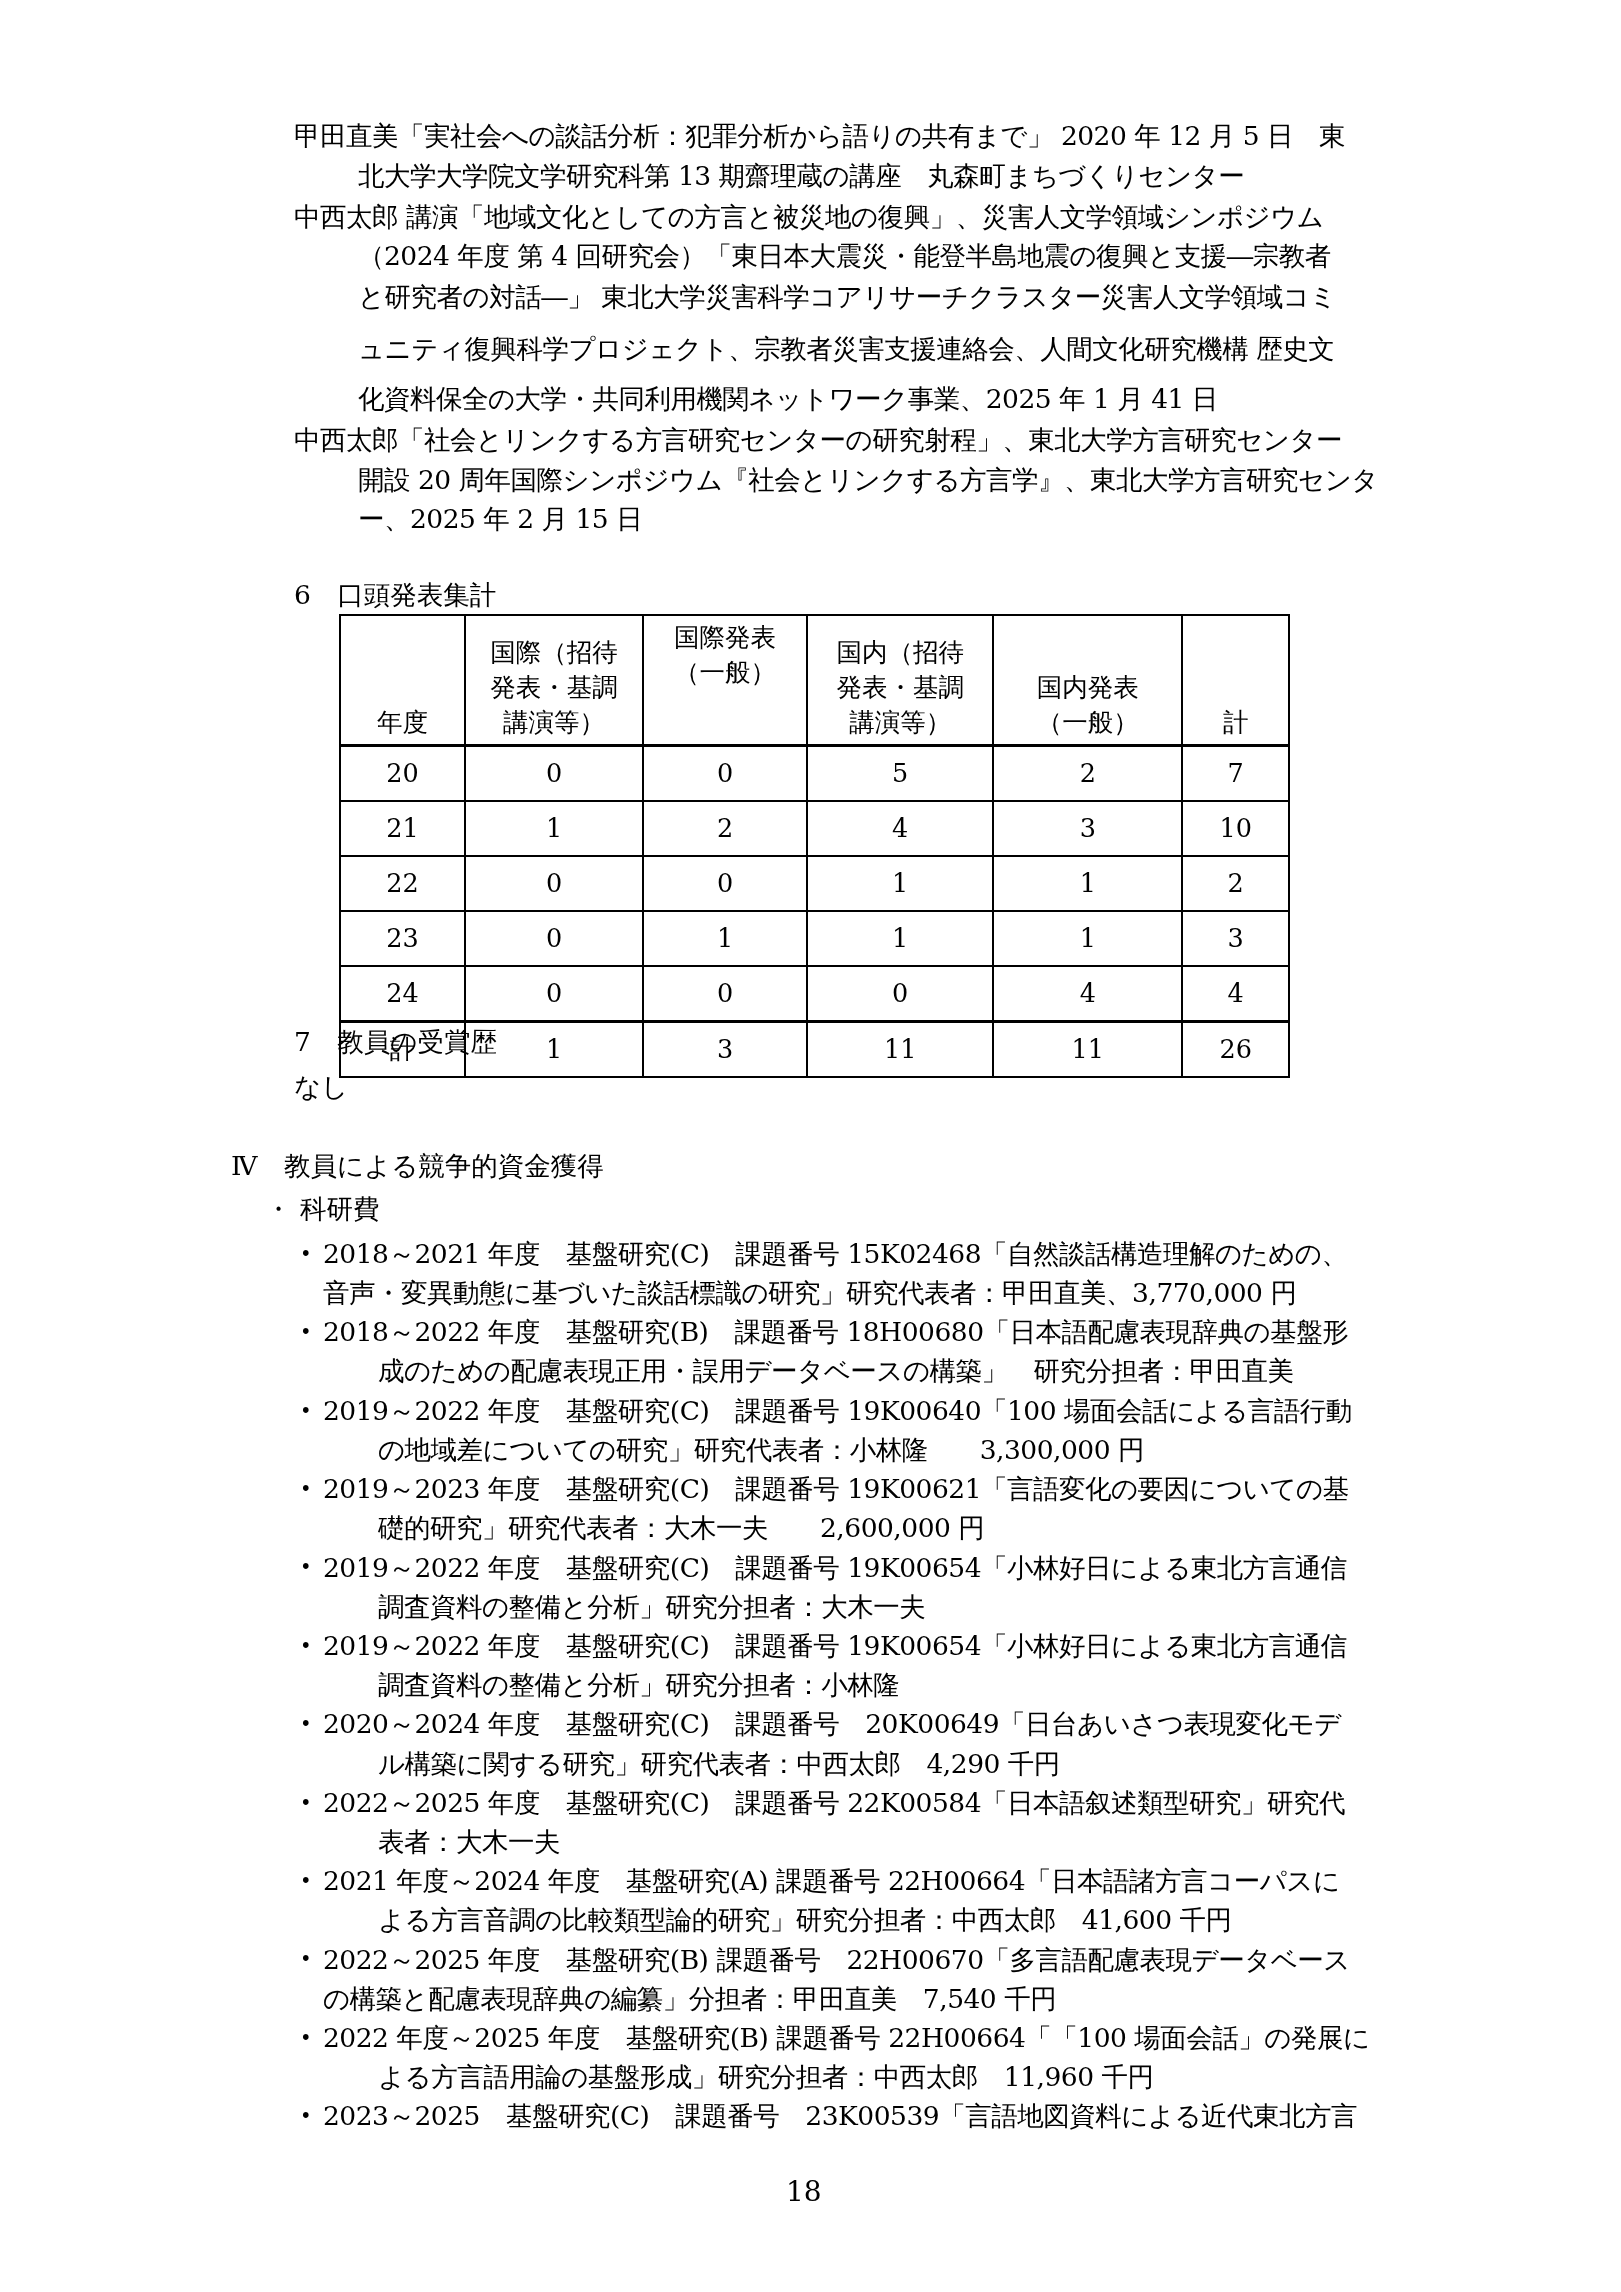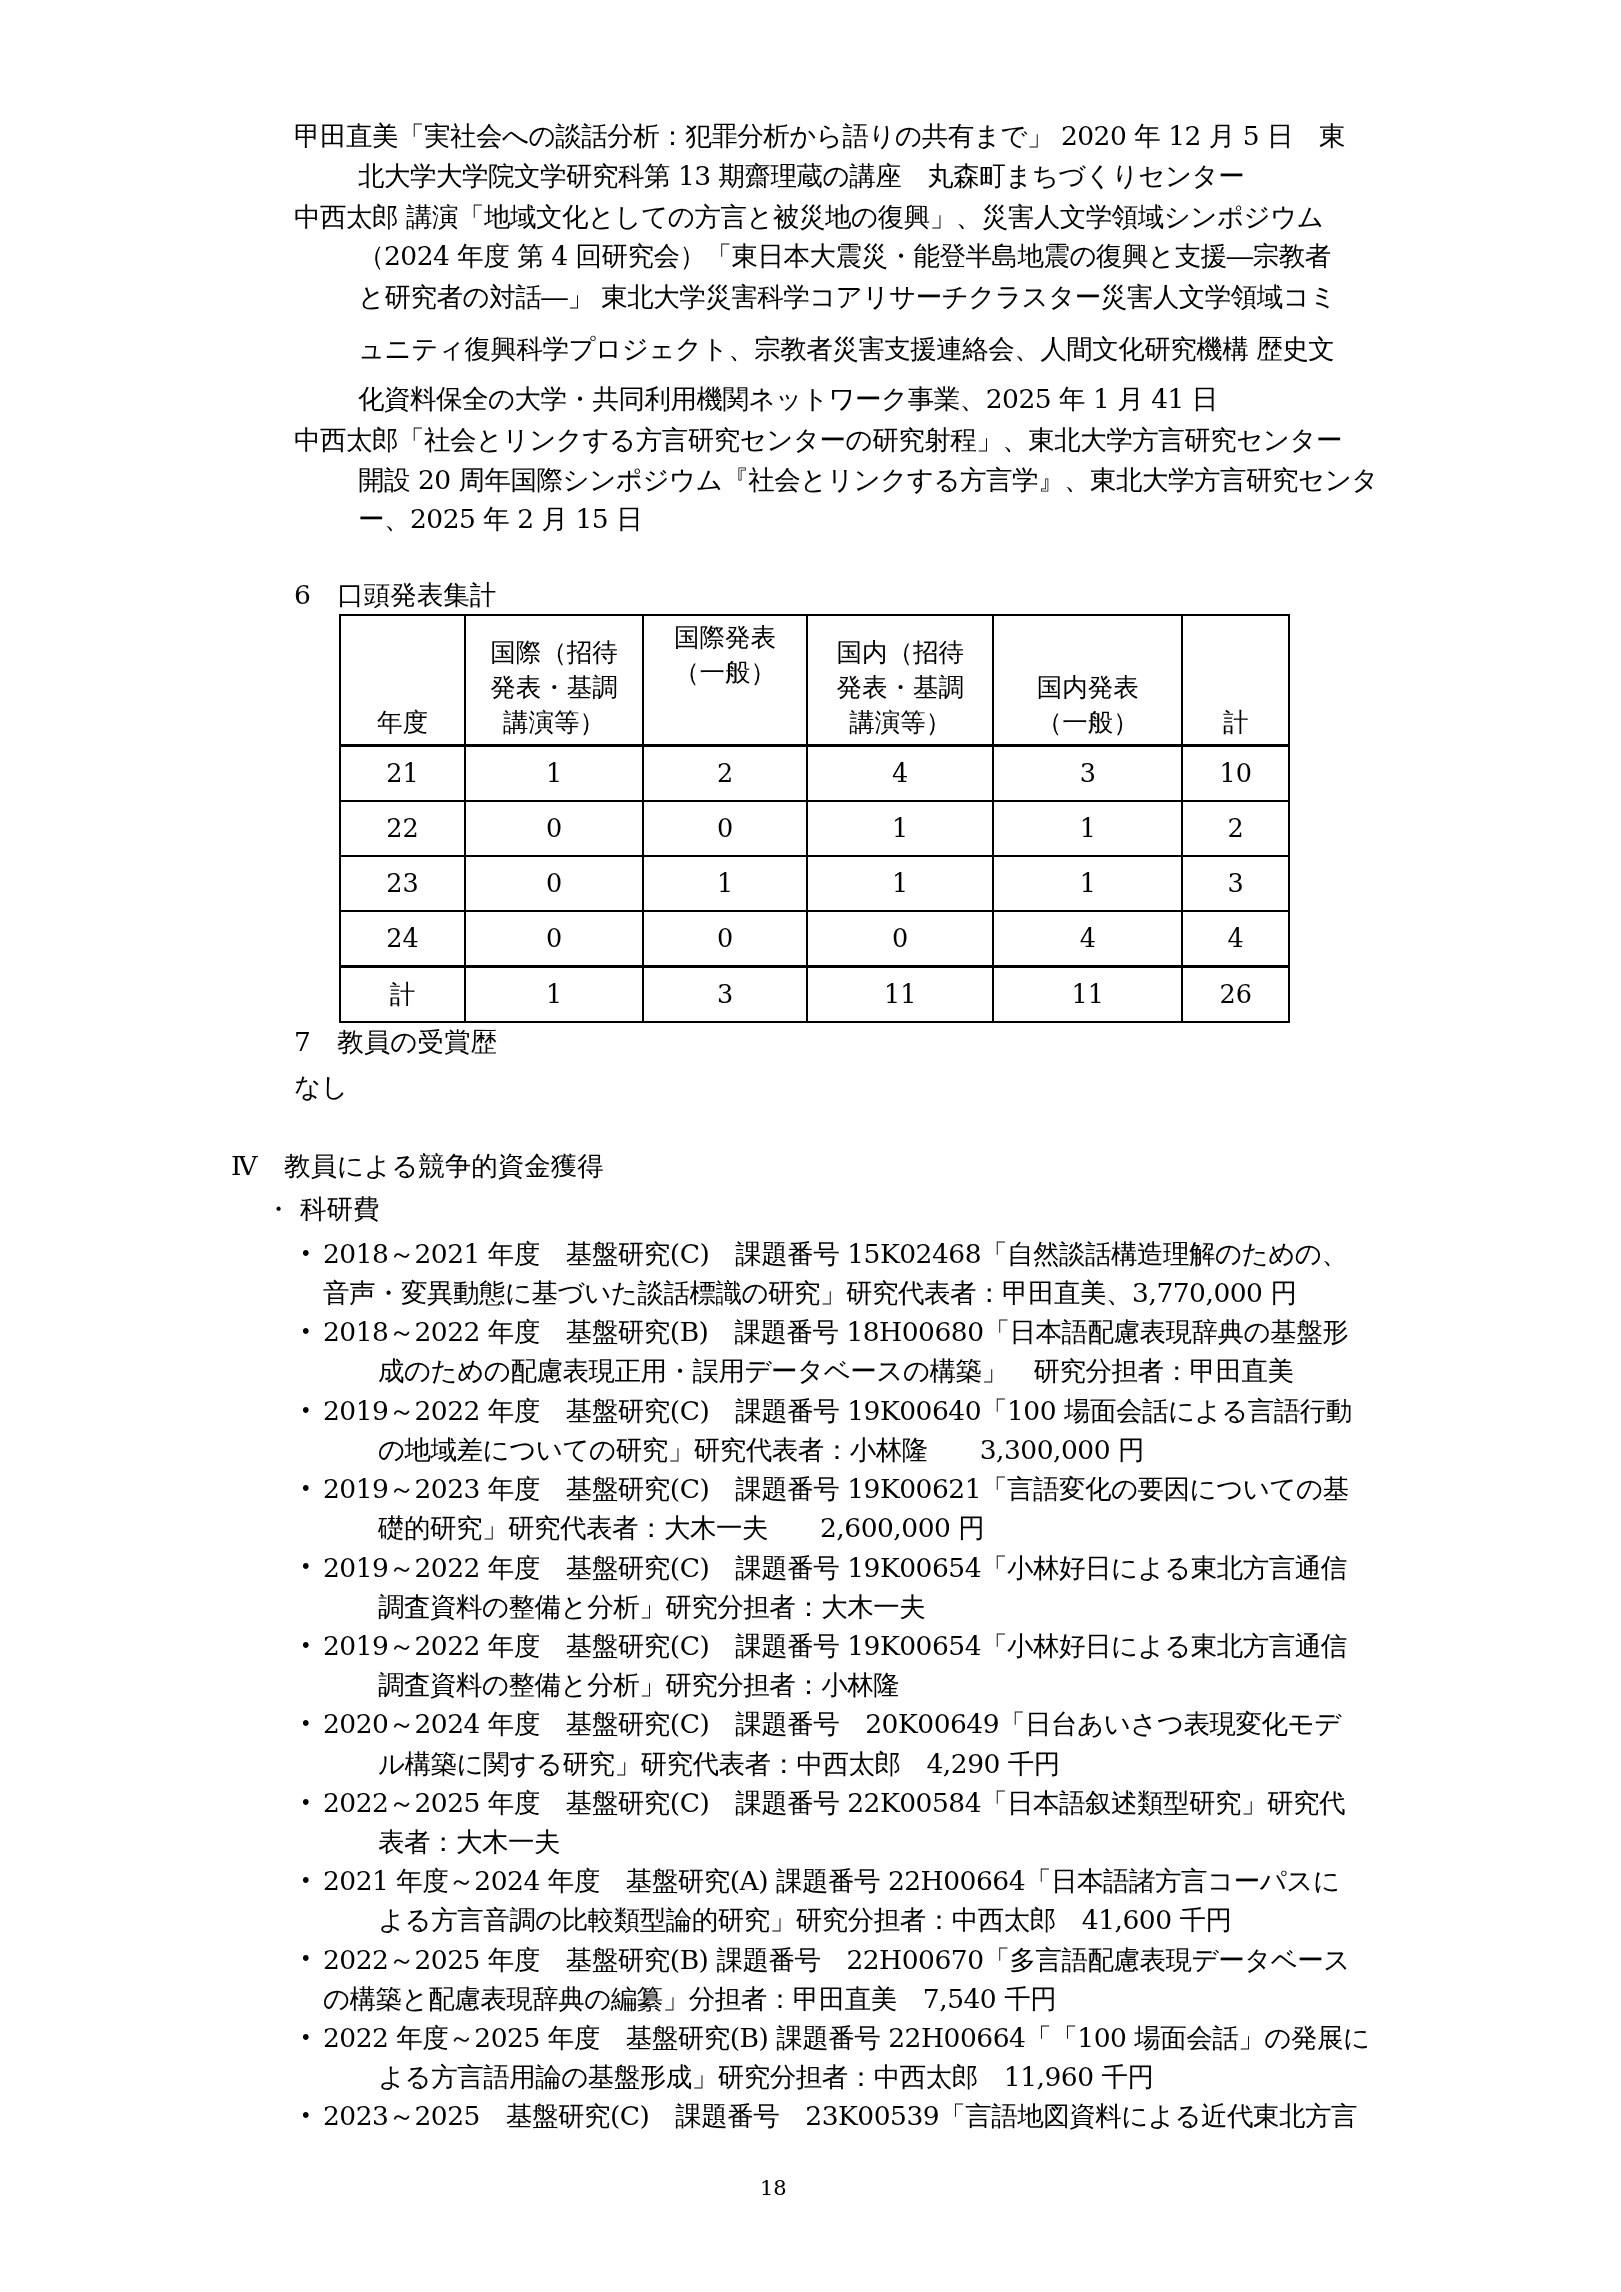--- a/index.html
+++ b/index.html
@@ -72,20 +72,28 @@
       </th>
       <th class="col-d">
         <div>国内発表</div>
         <div>（一般）</div>
       </th>
       <th class="col-e"><span>計</span></th>
     </tr>
   </thead>
   <tbody>
     <tr>
+      <td>20</td>
+      <td>0</td>
+      <td>0</td>
+      <td>5</td>
+      <td>2</td>
+      <td>7</td>
+    </tr>
+    <tr>
       <td>21</td>
       <td>1</td>
       <td>2</td>
       <td>4</td>
       <td>3</td>
       <td>10</td>
     </tr>
     <tr>
       <td>22</td>
       <td>0</td>
@@ -182,14 +190,14 @@
     <span class="bullet" style="left:300px; top:2029px;">•</span>
     <div class="line" style="left:323px; top:2025px;">2022 年度～2025 年度　基盤研究(B) 課題番号 22H00664「「100 場面会話」の発展に</div>
     <div class="line" style="left:378px; top:2064px;">よる方言語用論の基盤形成」研究分担者：中西太郎　11,960 千円</div>
   </div>
   <div>
     <span class="bullet" style="left:300px; top:2107px;">•</span>
     <div class="line" style="left:323px; top:2103px;">2023～2025　基盤研究(C)　課題番号　23K00539「言語地図資料による近代東北方言</div>
   </div>
 </div>
 
-<div class="abs" style="left:760px; top:2178px; font-size:21px;">18</div>
+<div class="abs" style="left:786px; top:2178px; font-size:28px;">18</div>
 
 
 </body></html>

